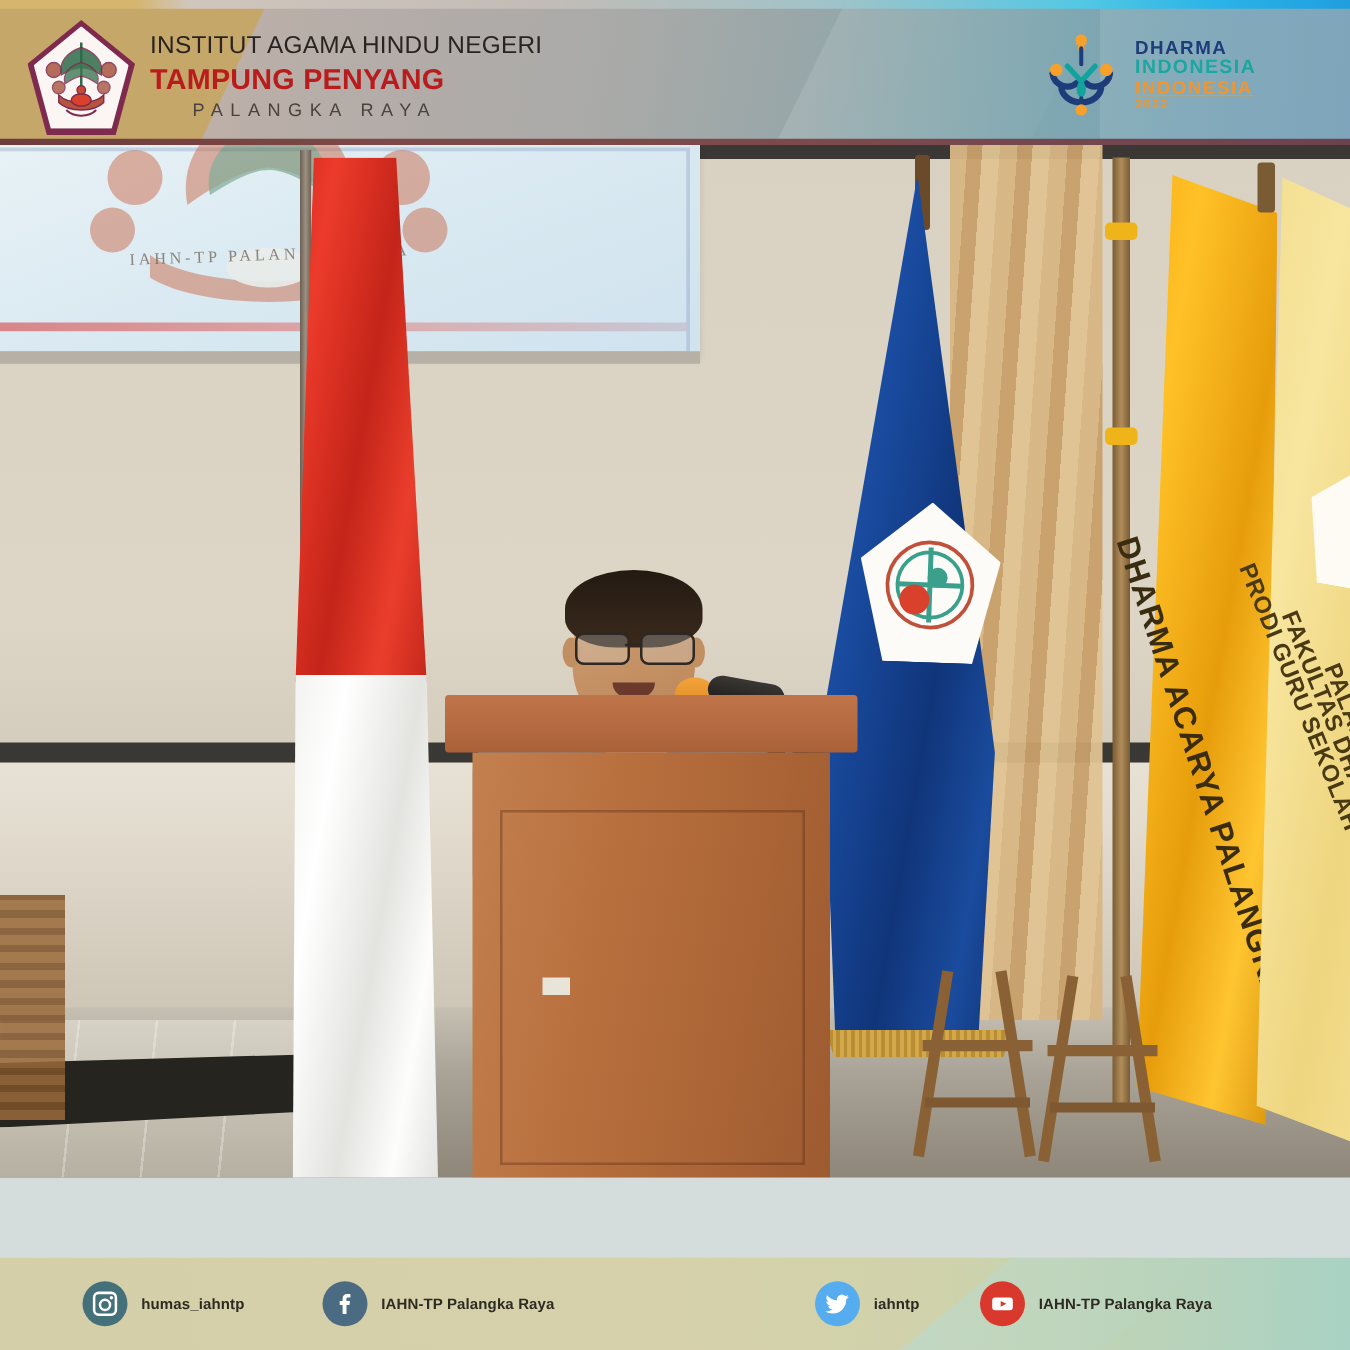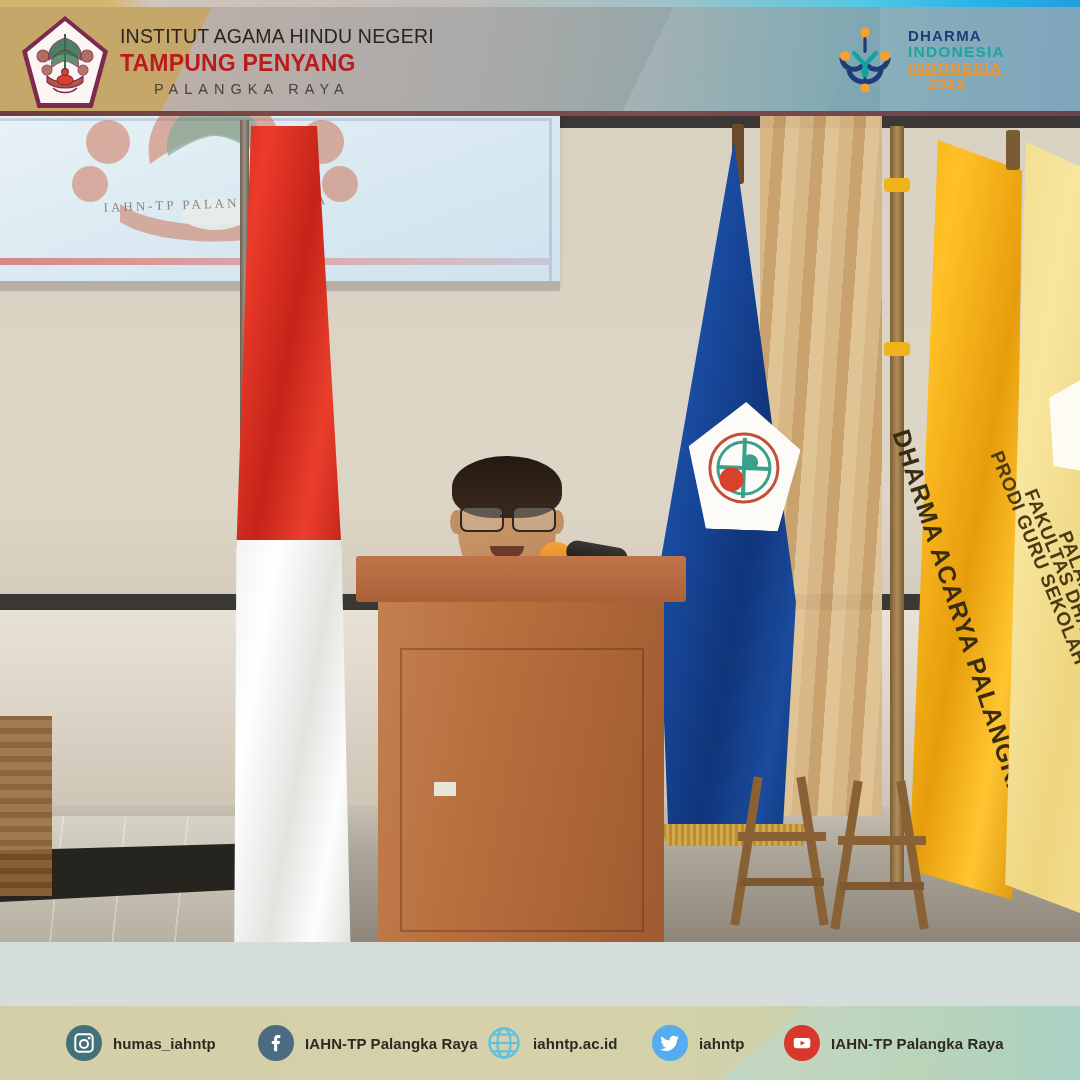--- a/index.html
+++ b/index.html
@@ -93,21 +93,21 @@
   .logo-toleransi{
     position:absolute;right:68px;top:24px;width:180px;height:72px;
     display:flex;align-items:center;gap:10px;
   }
   .tol-mark{width:66px;height:70px;flex:0 0 66px;}
   .tol-words{line-height:1.06;}
   .tol-words div{font-weight:bold;letter-spacing:1.2px;}
   .tw1{font-size:15px;color:#1e3b7a;}
   .tw2{font-size:15.5px;color:#1aa7a0;}
   .tw3{font-size:15px;color:#f0962f;text-decoration:underline;}
-  .tw4{font-size:15px;color:#f0962f;margin-left:20px;}
+  .tw4{font-size:10px;color:#f0962f;}
 
   
   .photo{
     position:absolute;left:0;top:116px;width:1080px;height:826px;
     overflow:hidden;background:#cfc7b4;
   }
   .wall{
     position:absolute;inset:0;
     background:linear-gradient(180deg,#3a3734 0%,#3a3734 1.4%,
       #d9d2c3 1.4%,#ddd6c7 46%,#d2cbbc 62%,#c9c2b3 74%,#b9b2a4 100%);
@@ -468,21 +468,21 @@
     display:flex;align-items:center;
   }
   .social{
     display:flex;align-items:center;gap:11px;white-space:nowrap;
   }
   .s-ico{
     width:36px;height:36px;border-radius:50%;
     display:flex;align-items:center;justify-content:center;flex:0 0 36px;
   }
   .s-lbl{
-    font-size:15px;font-weight:bold;color:#2d2a22;letter-spacing:.1px;
+    font-size:12px;font-weight:bold;color:#2d2a22;letter-spacing:.1px;
   }
 </style>
 </head>
 <body>
 
 <div class="poster">
 
   <div class="header">
     <div class="hdr-base"></div>
     <div class="hdr-tan-wedge"></div>
@@ -686,30 +686,20 @@
 
       <div class="social" style="position:absolute;left:258px;">
         <div class="s-ico" style="background:#4a6b82">
           <svg width="22" height="22" viewBox="0 0 24 24">
             <path d="M14.6 6.6h2.1V3.4h-2.8c-2.5 0-4 1.5-4 4.1v2.2H7.4v3.3h2.5V21h3.4v-8h2.6l.4-3.3h-3V7.8c0-.8.3-1.2 1.3-1.2z" fill="#fff"></path>
           </svg>
         </div>
         <span class="s-lbl">IAHN-TP Palangka Raya</span>
       </div>
 
-      <div class="social" style="position:absolute;left:486px;">
-        <div class="s-ico" style="background:transparent">
-          <svg width="36" height="36" viewBox="0 0 36 36">
-            <circle cx="18" cy="18" r="14.5" fill="none" stroke="#5cc0e0" stroke-width="2.4"></circle>
-            <ellipse cx="18" cy="18" rx="6.6" ry="14.5" fill="none" stroke="#5cc0e0" stroke-width="2.2"></ellipse>
-            <path d="M3.5 18h29M6 9.6h24M6 26.4h24" stroke="#5cc0e0" stroke-width="2.2" fill="none"></path>
-          </svg>
-        </div>
-        <span class="s-lbl">iahntp.ac.id</span>
-      </div>
 
       <div class="social" style="position:absolute;left:652px;">
         <div class="s-ico" style="background:#55acee">
           <svg width="22" height="22" viewBox="0 0 24 24">
             <path d="M22 5.9c-.7.3-1.5.6-2.4.7.9-.5 1.5-1.3 1.8-2.3-.8.5-1.7.8-2.7 1A4.2 4.2 0 0 0 11.6 9c-3.5-.2-6.6-1.9-8.7-4.5-.4.7-.6 1.4-.6 2.3 0 1.5.7 2.8 1.9 3.5-.7 0-1.3-.2-1.9-.5 0 2 1.5 3.7 3.4 4.1-.4.1-.8.2-1.2.2-.3 0-.6 0-.8-.1.6 1.7 2.1 2.9 4 2.9-1.5 1.1-3.3 1.8-5.3 1.8H1.3a12 12 0 0 0 6.4 1.9c7.7 0 11.9-6.4 11.9-11.9v-.5c.8-.6 1.6-1.4 2.4-2.3z" fill="#fff"></path>
           </svg>
         </div>
         <span class="s-lbl">iahntp</span>
       </div>
 

